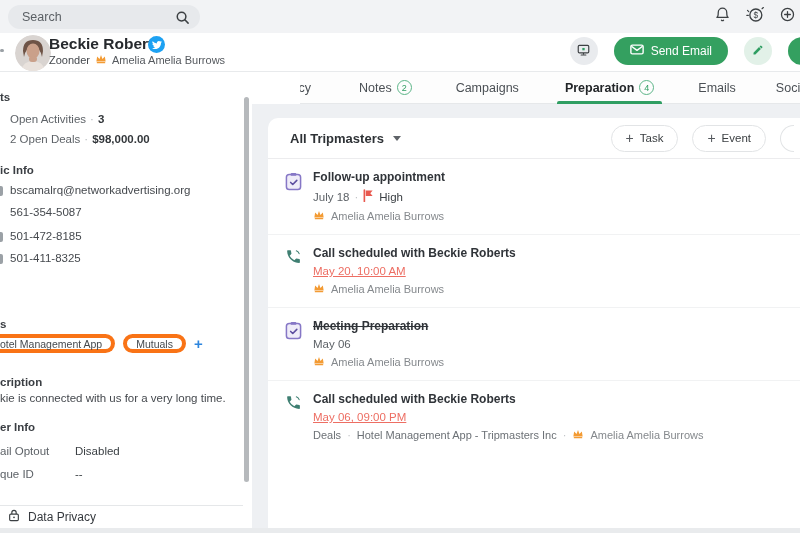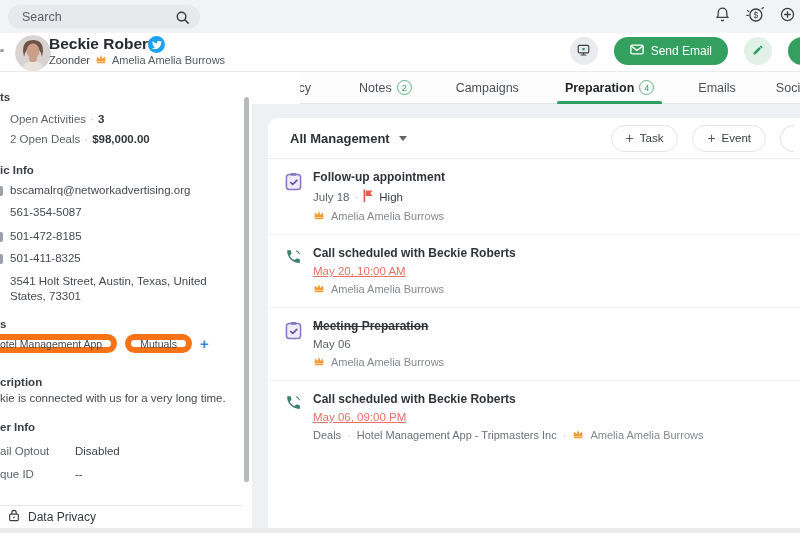--- a/index.html
+++ b/index.html
@@ -41,21 +41,21 @@
       display:flex; align-items:center; justify-content:center; }
 
   
   .sidebar { position:absolute; left:0; top:72px; width:300px; height:456px; background:#fff; }
   .sb-scroll-thumb { position:absolute; left:244px; top:25px; width:5px; height:385px; background:#b6b9bc; border-radius:3px; }
   .sb { position:absolute; left:0; font-size:11.5px; color:#5d6267; white-space:nowrap; }
   .sb-h { font-weight:bold; color:#3a3e43; font-size:11.5px; }
   .sb-dot { color:#b6babd; margin:0 4px; }
   .sb-strong { font-weight:bold; color:#33373b; }
   .cut-ic { position:absolute; left:0; width:3px; height:10px; background:#9ba1a6; border-radius:0 2px 2px 0; }
-  .chip { display:inline-flex; align-items:center; height:19px; border:6px solid #f97316; border-radius:10px; padding:0 9px;
+  .chip { display:inline-flex; align-items:center; height:19px; border:4px solid #f97316; border-radius:10px; padding:0 9px;
       font-size:10.5px; color:#45494e; background:#fff; }
   .chip.cut { border-left:none; border-radius:0 10px 10px 0; padding-left:0; }
   .tag-plus { color:#2e86de; font-size:15px; font-weight:bold; cursor:pointer; }
   .sb-val { position:absolute; left:75px; color:#3c4145; }
   .sb-wrap { white-space:normal; width:215px; line-height:15px; }
   .sb-footer { position:absolute; left:0; top:433px; width:243px; height:23px; border-top:1px solid #e5e7e9; background:#fff;
       display:flex; align-items:center; gap:8px; padding-left:8px; font-size:12px; color:#35393e; cursor:pointer; }
 
   
   .main-bg { position:absolute; left:252px; top:104px; width:548px; height:429px; background:#eef0f3; }
@@ -213,21 +213,20 @@
   </div>
 
   <div class="sb sb-h" style="top:92px">ic Info</div>
   <span class="cut-ic" style="top:114px"></span>
   <div class="sb" style="top:112px; left:10px; color:#45494e">bscamalrq@networkadvertising.org</div>
   <div class="sb" style="top:134px; left:10px; color:#45494e">561-354-5087</div>
   <span class="cut-ic" style="top:160px"></span>
   <div class="sb" style="top:158px; left:10px; color:#45494e">501-472-8185</div>
   <span class="cut-ic" style="top:182px"></span>
   <div class="sb" style="top:180px; left:10px; color:#45494e">501-411-8325</div>
-  <div class="sb sb-wrap" style="top:202px; left:10px; color:#45494e">3541 Holt Street, Austin, Texas, United States, 73301</div>
 
   <div class="sb sb-h" style="top:246px">s</div>
   <div class="sb" style="top:262px; display:flex; align-items:center; gap:8px">
     <span class="chip cut">otel Management App</span>
     <span class="chip">Mutuals</span>
     <span class="tag-plus">+</span>
   </div>
 
   <div class="sb sb-h" style="top:304px">cription</div>
   <div class="sb" style="top:320px; color:#45494e">kie is connected with us for a very long time.</div>
@@ -252,21 +251,21 @@
     </span>
     <span>Data Privacy</span>
   </div>
   <div class="sb-scroll-thumb"></div>
 </div>
 
 <div class="main-bg">
   <div class="card">
     <div class="card-head">
       <div class="filter">
-        <span>All Management</span>
+        <span>All Tripmasters</span>
         <span class="caret"></span>
       </div>
       <div class="head-btns">
         <button class="pill-btn">
           <span class="plus">+</span>
           <span>Task</span>
         </button>
         <button class="pill-btn">
           <span class="plus">+</span>
           <span>Event</span>

